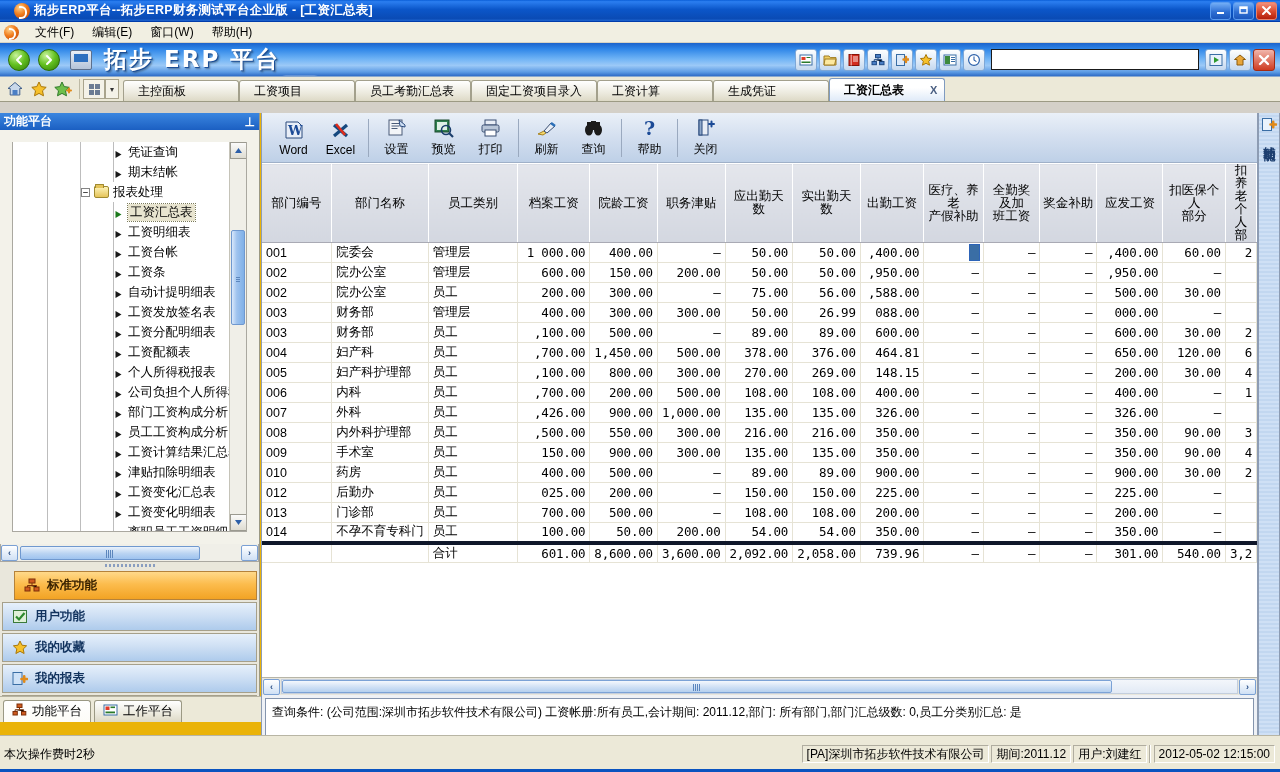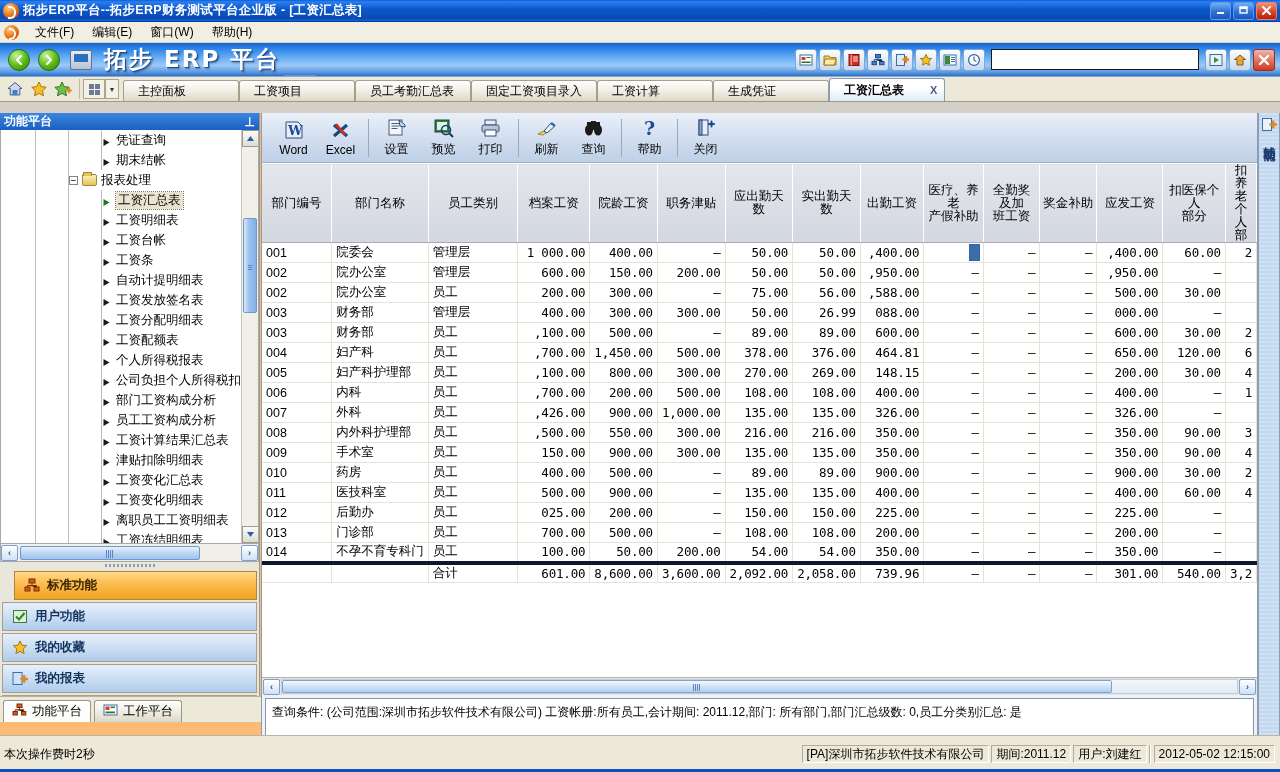--- a/index.html
+++ b/index.html
@@ -11,21 +11,21 @@
     font-size: 12px;
     background: #d4d0c8;
   }
   #app { position: relative; width: 1280px; height: 772px; }
 
   
   .titlebar {
     height: 22px;
     background: linear-gradient(to bottom,#0a5ed7 0%,#2b7ef0 8%,#0b56c9 45%,#0a4bb5 88%,#1d63cf 100%);
     display: flex; align-items: center;
-    padding-left: 3px;
+    padding-left: 14px;
     color: #fff;
     font-weight: bold; font-size: 12.5px;
     border-bottom: 1px solid #003cab;
   }
   .tb-appicon {
     width: 16px; height: 16px; margin-right: 4px;
     border-radius: 50%;
     background: radial-gradient(circle at 35% 30%, #ffd28a 0%, #f07a1a 45%, #b83c06 100%);
     position: relative; flex: none;
   }
@@ -144,37 +144,37 @@
   }
   .tab.active {
     background: linear-gradient(to bottom,#ffffff 0%,#ffffff 40%,#dfeaf8 100%);
     font-weight: bold; height: 23px;
     border-color:#7f9bc0;
     padding-right: 6px;
   }
   .tab .x { margin-left: 26px; color:#4a5f82; font-weight:bold; font-size:11px; }
 
   
-  .workarea { position:absolute; left:0; top:113px; right:0; bottom:24px; background:#fdba74; }
+  .workarea { position:absolute; left:0; top:113px; right:0; bottom:24px; background:#eab308; }
 
   
   .leftpanel {
     position:absolute; left:0; top:0; width:260px; bottom:26px;
     background:#f3f2ea; border-right:1px solid #9b9984;
     display:flex; flex-direction:column;
   }
   .lp-header {
     height:17px; background:linear-gradient(to bottom,#3b86e0,#1b5fc2);
     color:#fff; font-size:12px; font-weight:bold;
     display:flex; align-items:center; padding:0 4px;
   }
   .lp-header .pin { margin-left:auto; font-size:12px; font-weight:bold; }
   .tree {
     flex:1; position:relative; background:#fff; overflow:hidden;
-    border:1px solid #aaa8a0; border-top:none; margin:0; 
+    border:1px solid #aaa8a0; border-top:none; margin:12px; 
   }
   .tree-scroll { position:absolute; left:0; top:0; right:17px; bottom:0; overflow:hidden; }
   .tnode {
     height:20px; display:flex; align-items:center; font-size:12.5px; white-space:nowrap;
     padding-left:2px; color:#000;
   }
   .tnode .ind { flex:none; }
   .tri { width:9px;height:9px;margin-right:5px;flex:none;}
   .folder {
     width:15px;height:12px;margin-right:4px;flex:none;border:1px solid #a08a30;
@@ -1140,37 +1140,20 @@
                   <td class="num">89.00</td>
                   <td class="num">900.00</td>
                   <td class="num">–</td>
                   <td class="num">–</td>
                   <td class="num">–</td>
                   <td class="num">900.00</td>
                   <td class="num">30.00</td>
                   <td class="num">2</td>
                 </tr>
                 <tr class="">
-                  <td class="txt">011</td>
-                  <td class="txt">医技科室</td>
-                  <td class="txt">员工</td>
-                  <td class="num">500.00</td>
-                  <td class="num">900.00</td>
-                  <td class="num">–</td>
-                  <td class="num">135.00</td>
-                  <td class="num">135.00</td>
-                  <td class="num">400.00</td>
-                  <td class="num">–</td>
-                  <td class="num">–</td>
-                  <td class="num">–</td>
-                  <td class="num">400.00</td>
-                  <td class="num">60.00</td>
-                  <td class="num">4</td>
-                </tr>
-                <tr class="">
                   <td class="txt">012</td>
                   <td class="txt">后勤办</td>
                   <td class="txt">员工</td>
                   <td class="num">025.00</td>
                   <td class="num">200.00</td>
                   <td class="num">–</td>
                   <td class="num">150.00</td>
                   <td class="num">150.00</td>
                   <td class="num">225.00</td>
                   <td class="num">–</td>

